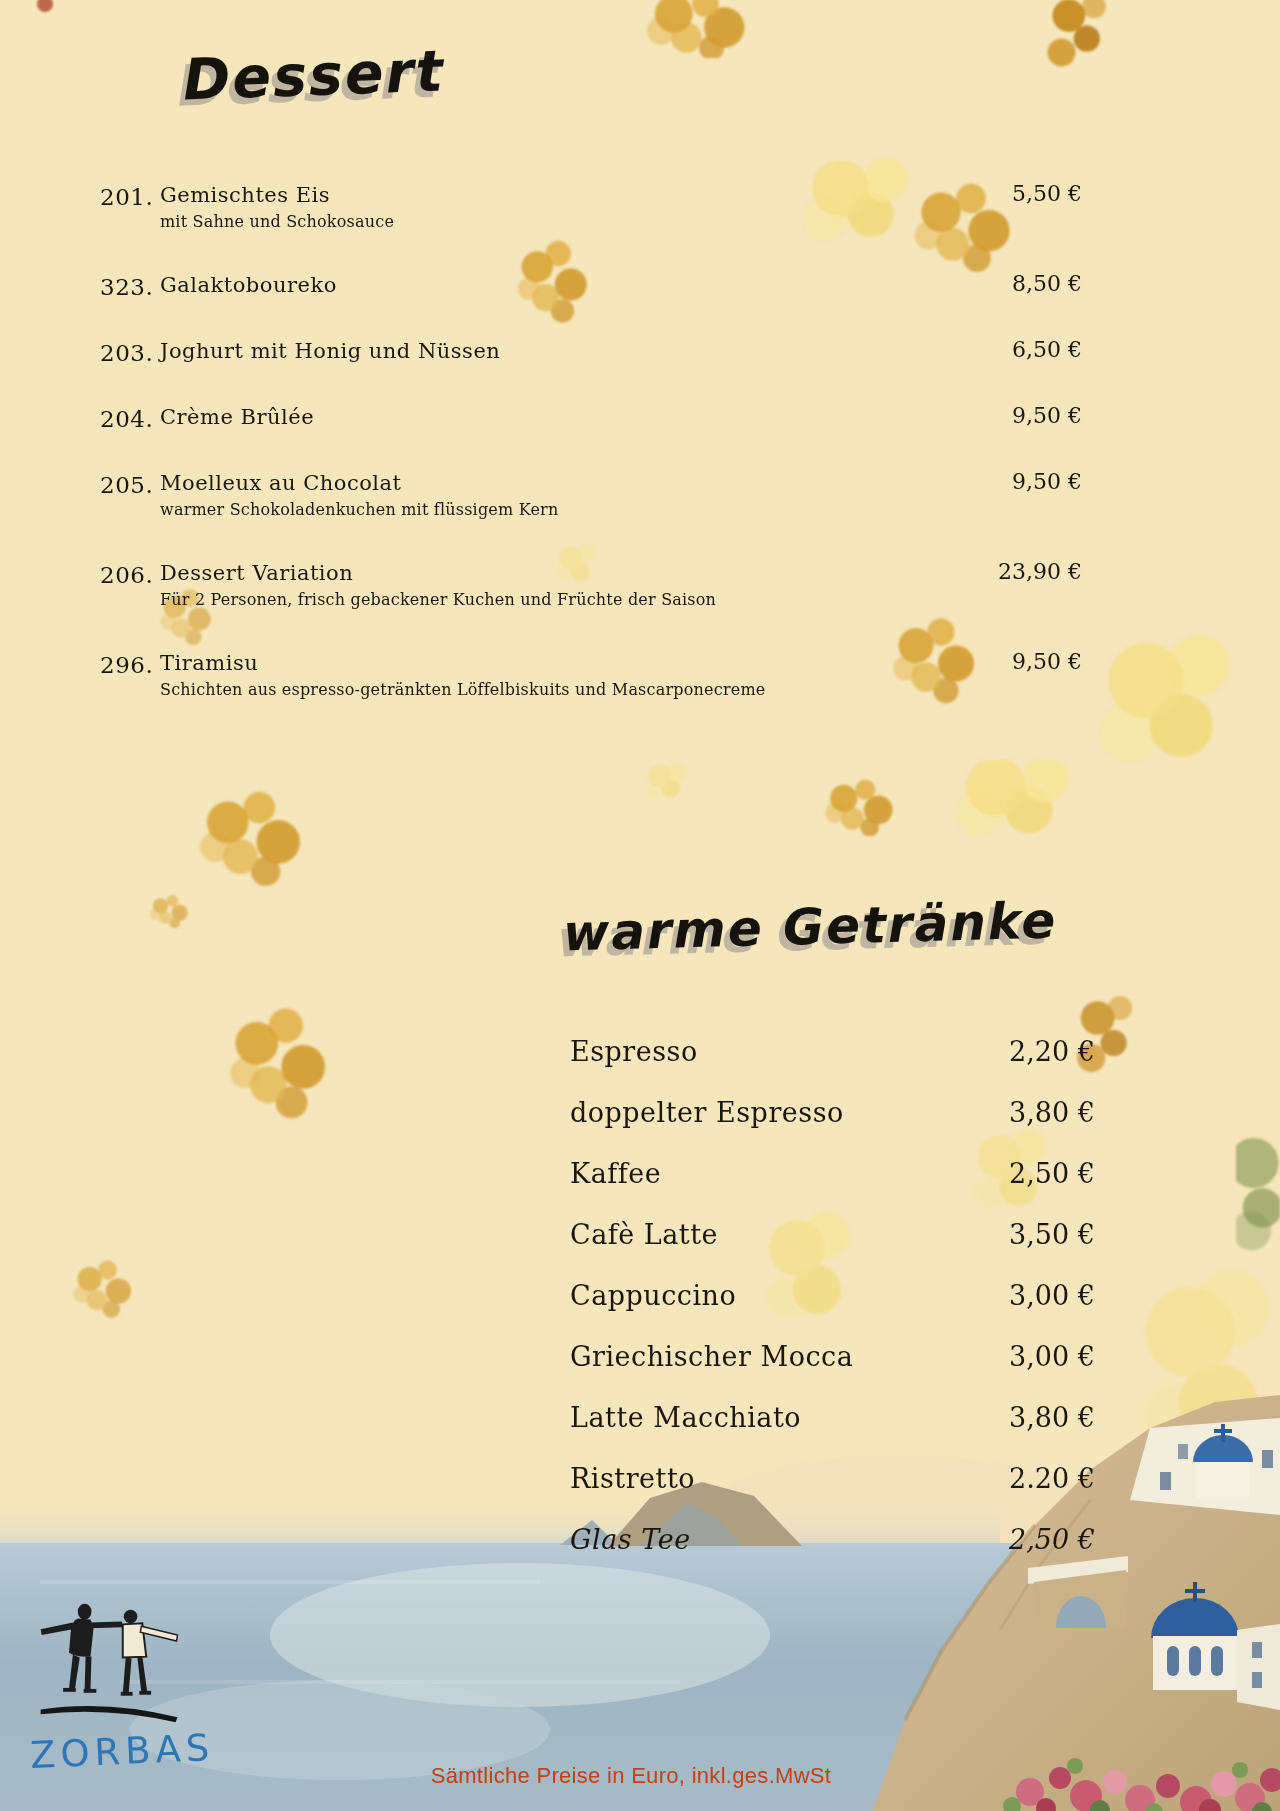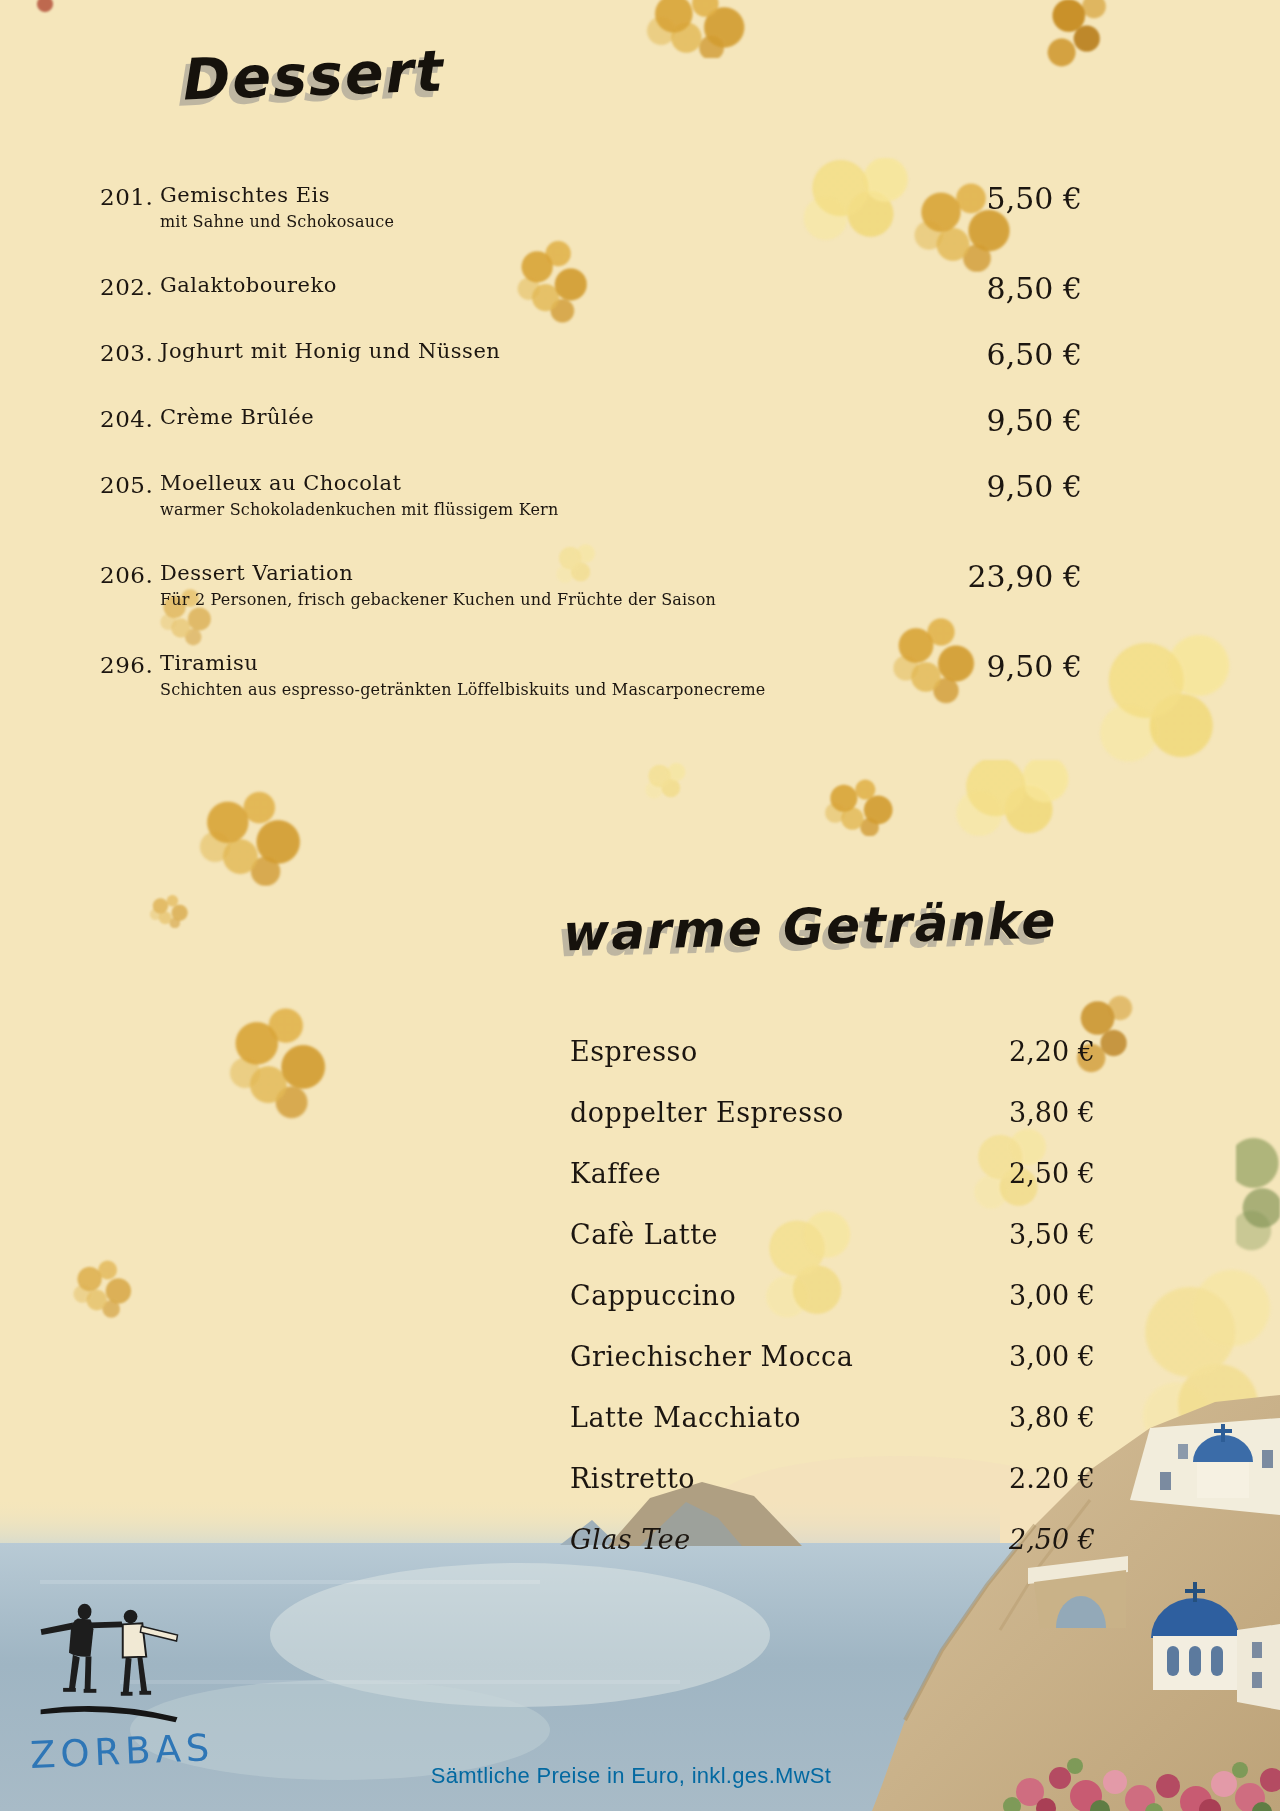--- a/index.html
+++ b/index.html
@@ -42,21 +42,21 @@
   }
   .t-dessert  { left:183px; top:42px;  font-size:57px; transform:rotate(-2deg); }
   .t-drinks   { left:563px; top:898px; font-size:50px; transform:rotate(-1.5deg); }
 
   
   .dessert-list { position:absolute; z-index:5; left:160px; top:180px; width:922px; }
   .mi { position:relative; margin-bottom:36px; }
   .mi .num  { position:absolute; left:-60px; top:4px; font-size:23px; letter-spacing:.5px; }
   .mi .name { font-size:21px; line-height:30px; height:30px; letter-spacing:.5px; }
   .mi .desc { font-size:16px; line-height:24px; height:24px; letter-spacing:.2px; }
-  .mi .price{ position:absolute; right:0; top:1px; font-size:30px; }
+  .mi .price{ position:absolute; right:0; top:1px; font-size:22px; }
 
   
   .drink-list { position:absolute; z-index:5; left:570px; top:1036px; width:525px; }
   .di { position:relative; height:33px; margin-bottom:28px; }
   .di:last-child { margin-top:24px;font-style:italic; }
   .di .name { font-size:27px; line-height:32px; letter-spacing:.5px; }
   .di .desc { font-size:18px; line-height:22px; letter-spacing:.2px; }
   .di .price{ position:absolute; right:0; top:0; font-size:27px;text-align:center; }
 
   
@@ -67,21 +67,21 @@
   .logo-text {
     position:absolute; z-index:6; left:30px; top:1730px;
     font-family:"DejaVu Sans", sans-serif; font-size:37px; letter-spacing:5px;
     color:#2e76b6; transform:rotate(-2.5deg); font-weight:400;
   }
 
   
   .footer-note {
     position:absolute; z-index:7; left:0; top:1763px; width:1262px;
     text-align:center; font-family:"Liberation Sans", sans-serif;
-    font-size:22px; color:#0369a1; letter-spacing:.3px;
+    font-size:22px; color:#c2410c; letter-spacing:.3px;
   }
 </style>
 </head>
 <body>
 
 <div class="page">
 
   <div class="blob b-red" style="left:28px; top:-4px; width:34px; height:16px;"></div>
   <div class="blob b-gold" style="left:636px; top:-10px; width:126px; height:68px;"></div>
   <div class="blob b-dark" style="left:1040px; top:-12px; width:72px; height:92px;"></div>
@@ -185,21 +185,21 @@
 
   <div class="script t-dessert">Dessert</div>
   <div class="dessert-list">
       <div class="mi">
         <span class="num">201.</span>
         <div class="name">Gemischtes Eis</div>
         <span class="price">5,50 €</span>
         <div class="desc">mit Sahne und Schokosauce</div>
       </div>
       <div class="mi">
-        <span class="num">202.</span>
+        <span class="num">323.</span>
         <div class="name">Galaktoboureko</div>
         <span class="price">8,50 €</span>
       </div>
       <div class="mi">
         <span class="num">203.</span>
         <div class="name">Joghurt mit Honig und Nüssen</div>
         <span class="price">6,50 €</span>
       </div>
       <div class="mi">
         <span class="num">204.</span>

